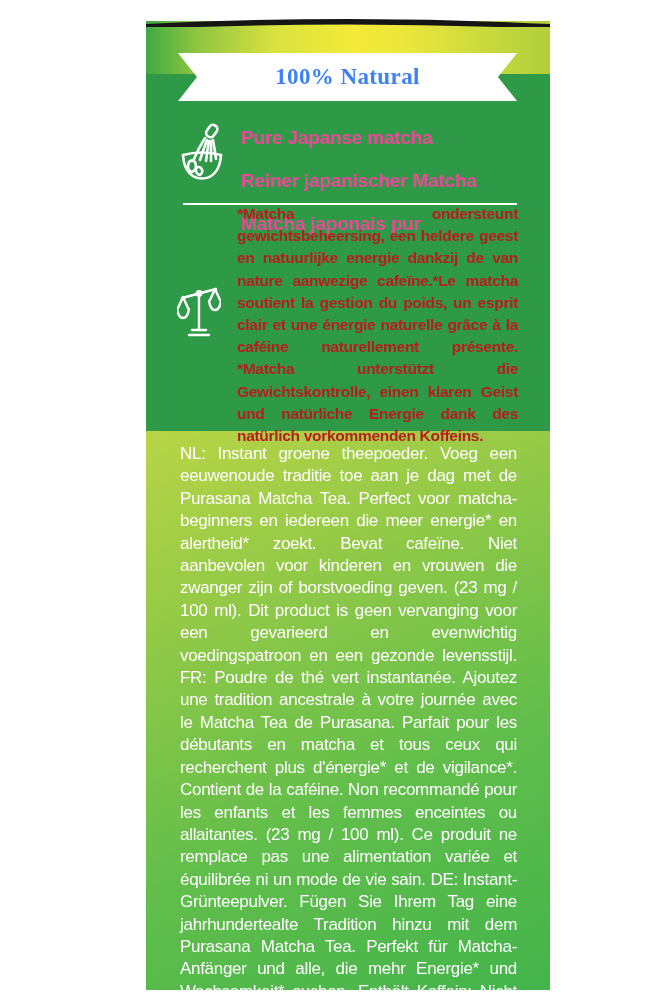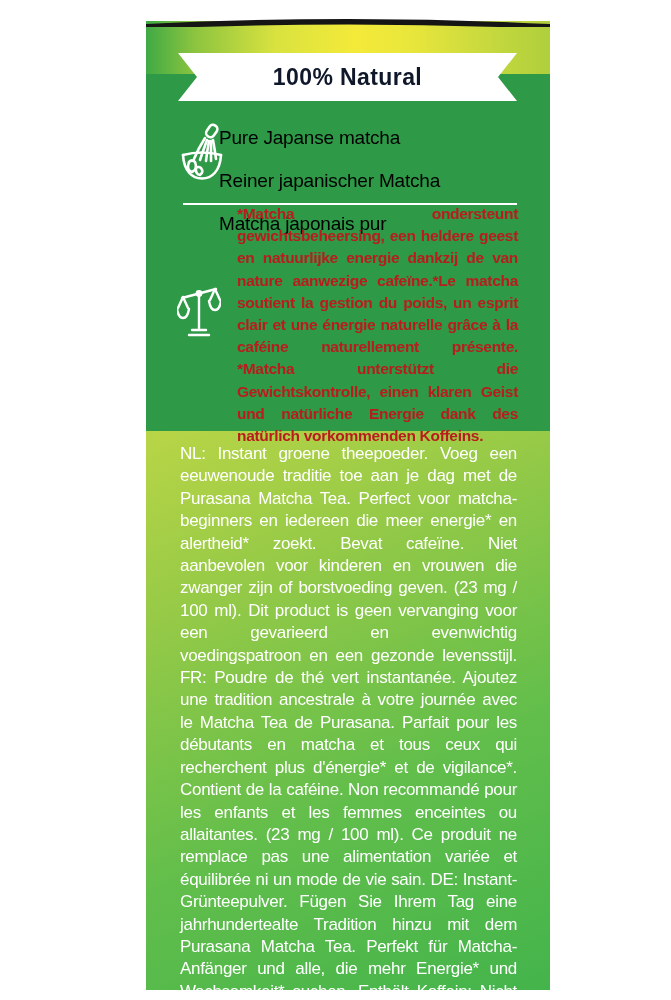--- a/index.html
+++ b/index.html
@@ -22,28 +22,28 @@
     position:absolute;left:0;top:418px;width:404px;height:559px;
     background:linear-gradient(155deg,#B9D546 0%,#93C947 28%,#62BE4B 62%,#43B44B 100%);
   }
   .top-edge{position:absolute;left:0;top:0;width:404px;height:12px;}
   .ribbon{
     position:absolute;left:32px;top:40px;width:339px;height:48px;background:#ffffff;
     clip-path:polygon(0 0,100% 0,94.4% 50%,100% 100%,0 100%,5.6% 50%);
     display:flex;align-items:center;justify-content:center;
   }
   .ribbon-label{
-    font-family:Liberation Sans, sans-serif;font-weight:bold;font-size:23px;
-    color:#0f172a;letter-spacing:.4px;
+    font-family:Liberation Serif, serif;font-weight:bold;font-size:23px;
+    color:#3b82f6;letter-spacing:.4px;
   }
   .icon{position:absolute;}
   .icon svg{display:block;}
   .lang-lines{
-    position:absolute;left:73px;top:103px;width:300px;
-    color:#000000;font-weight:normal;font-size:19px;line-height:43px;letter-spacing:-.2px;
+    position:absolute;left:95px;top:103px;width:300px;
+    color:#ec4899;font-weight:bold;font-size:19px;line-height:43px;letter-spacing:-.2px;
   }
   .divider{
     position:absolute;left:37px;top:190px;width:334px;height:2px;background:#ffffff;
   }
   .claims{
     position:absolute;left:91px;top:190px;width:281px;
     color:#b91c1c;font-weight:bold;font-size:15.5px;line-height:22.2px;
     letter-spacing:-.3px;text-align:justify;margin:0;
   }
   .description{

